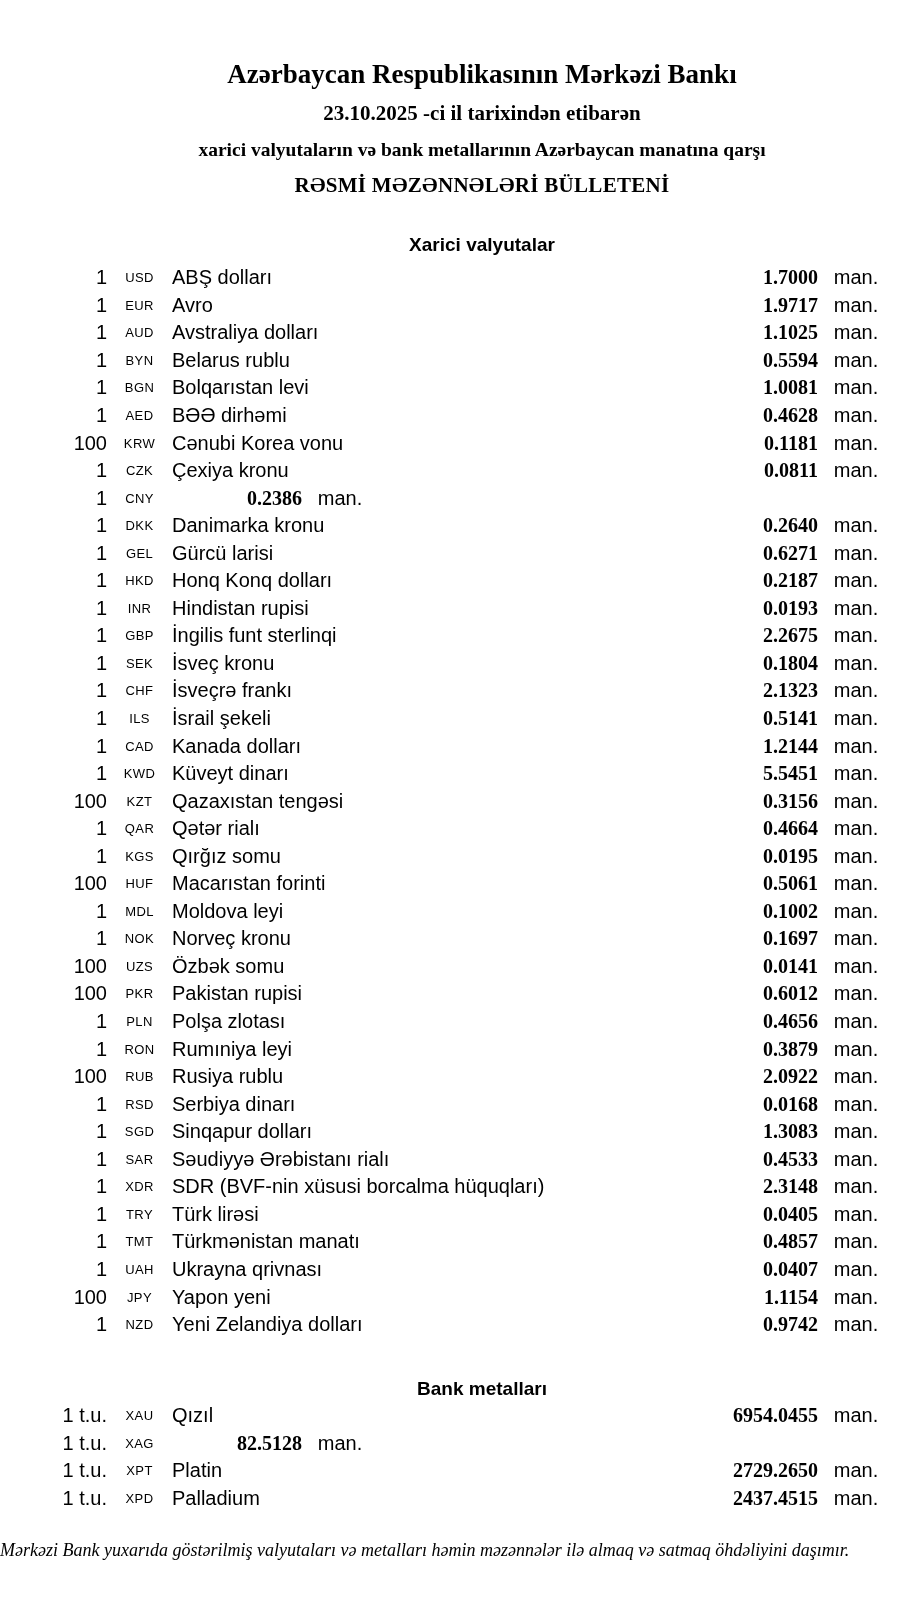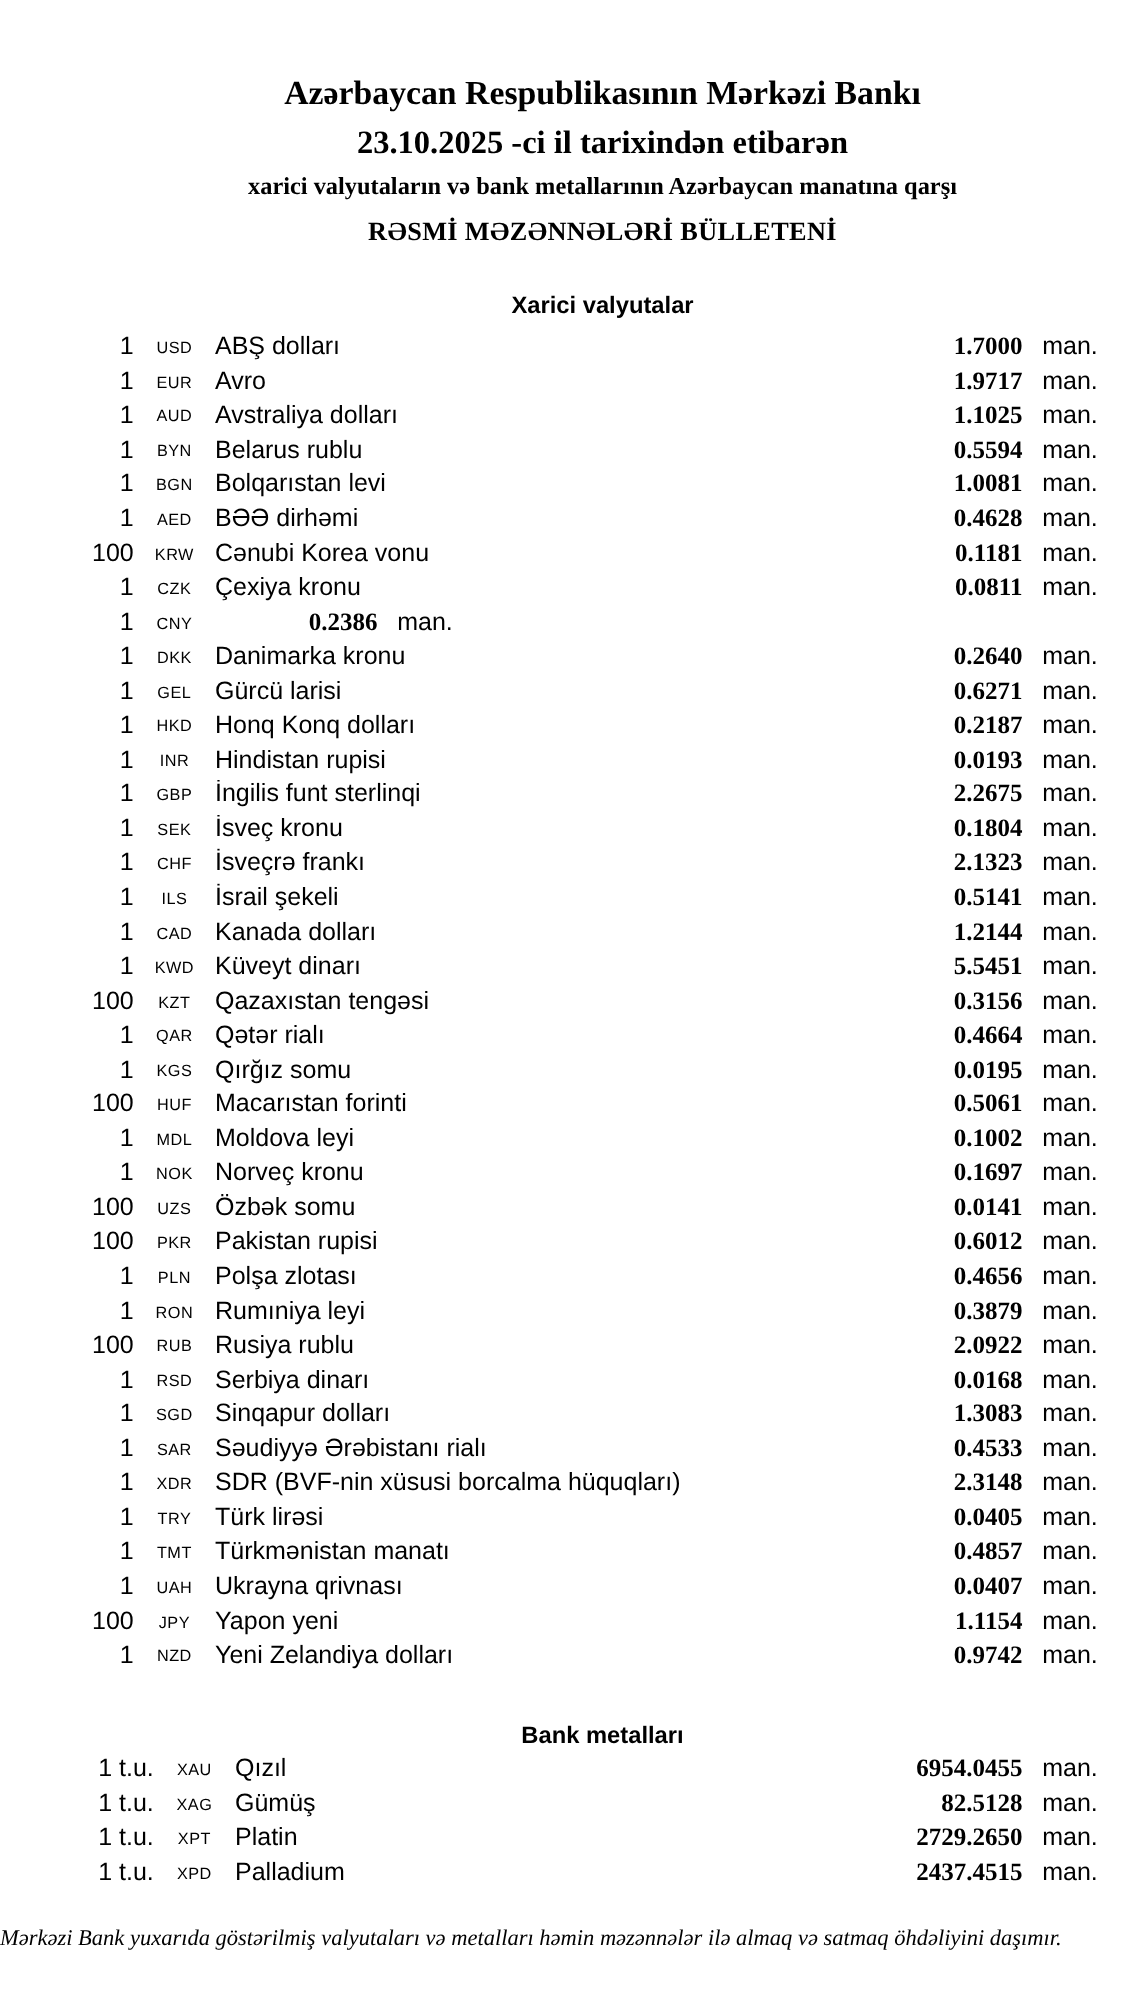--- a/index.html
+++ b/index.html
@@ -12,36 +12,36 @@
     overflow:hidden;
   }
   
   .header {
     position:absolute; top:58px; left:62px; right:0;
     text-align:center;
     font-family:"Liberation Serif", serif;
     font-weight:bold;
   }
   .bank-name      { font-size:27px; line-height:32px; margin-bottom:12px; }
-  .date-line      { font-size:26px; line-height:23px; margin-bottom:13px; }
+  .date-line      { font-size:21px; line-height:23px; margin-bottom:13px; }
   .subtitle       { font-size:19.5px; line-height:24px; margin-bottom:11px; }
   .bulletin-title { font-size:21px; line-height:25px; letter-spacing:0.3px; }
 
   .section-title {
     position:absolute; left:62px; right:0;
     text-align:center;
     font-family:Liberation Sans, sans-serif;
     font-weight:bold; font-size:19px; line-height:22px;
   }
   #currencies-title { top:234px; }
   #metals-title     { top:1378px; }
 
   .rows { position:absolute; left:0; width:881px; }
   #currency-rows { top:264px; }
-  #metal-rows    { top:1402px;padding-left:16px; }
+  #metal-rows    { top:1402px; }
 
   .row { display:flex; height:27.55px; align-items:center; }
   .qty  { width:107px; text-align:right; font-size:20px; white-space:nowrap; }
   .code { width:65px;  text-align:center; font-size:13px; letter-spacing:0.4px; }
   .name { flex:1; text-align:left; font-size:20px; white-space:nowrap; overflow:hidden; }
   .rate {
     width:130px; text-align:right;
     font-family:"Liberation Serif", serif;
     font-weight:bold; font-size:20px;
     white-space:nowrap;
@@ -351,21 +351,20 @@
       <div class="row">
     <span class="qty">1 t.u.</span>
     <span class="code">XAU</span>
     <span class="name">Qızıl</span>
     <span class="rate">6954.0455</span>
     <span class="unit">man.</span>
   </div>
       <div class="row">
     <span class="qty">1 t.u.</span>
     <span class="code">XAG</span>
-    <span class="name">Gümüş</span>
     <span class="rate">82.5128</span>
     <span class="unit">man.</span>
   </div>
       <div class="row">
     <span class="qty">1 t.u.</span>
     <span class="code">XPT</span>
     <span class="name">Platin</span>
     <span class="rate">2729.2650</span>
     <span class="unit">man.</span>
   </div>

